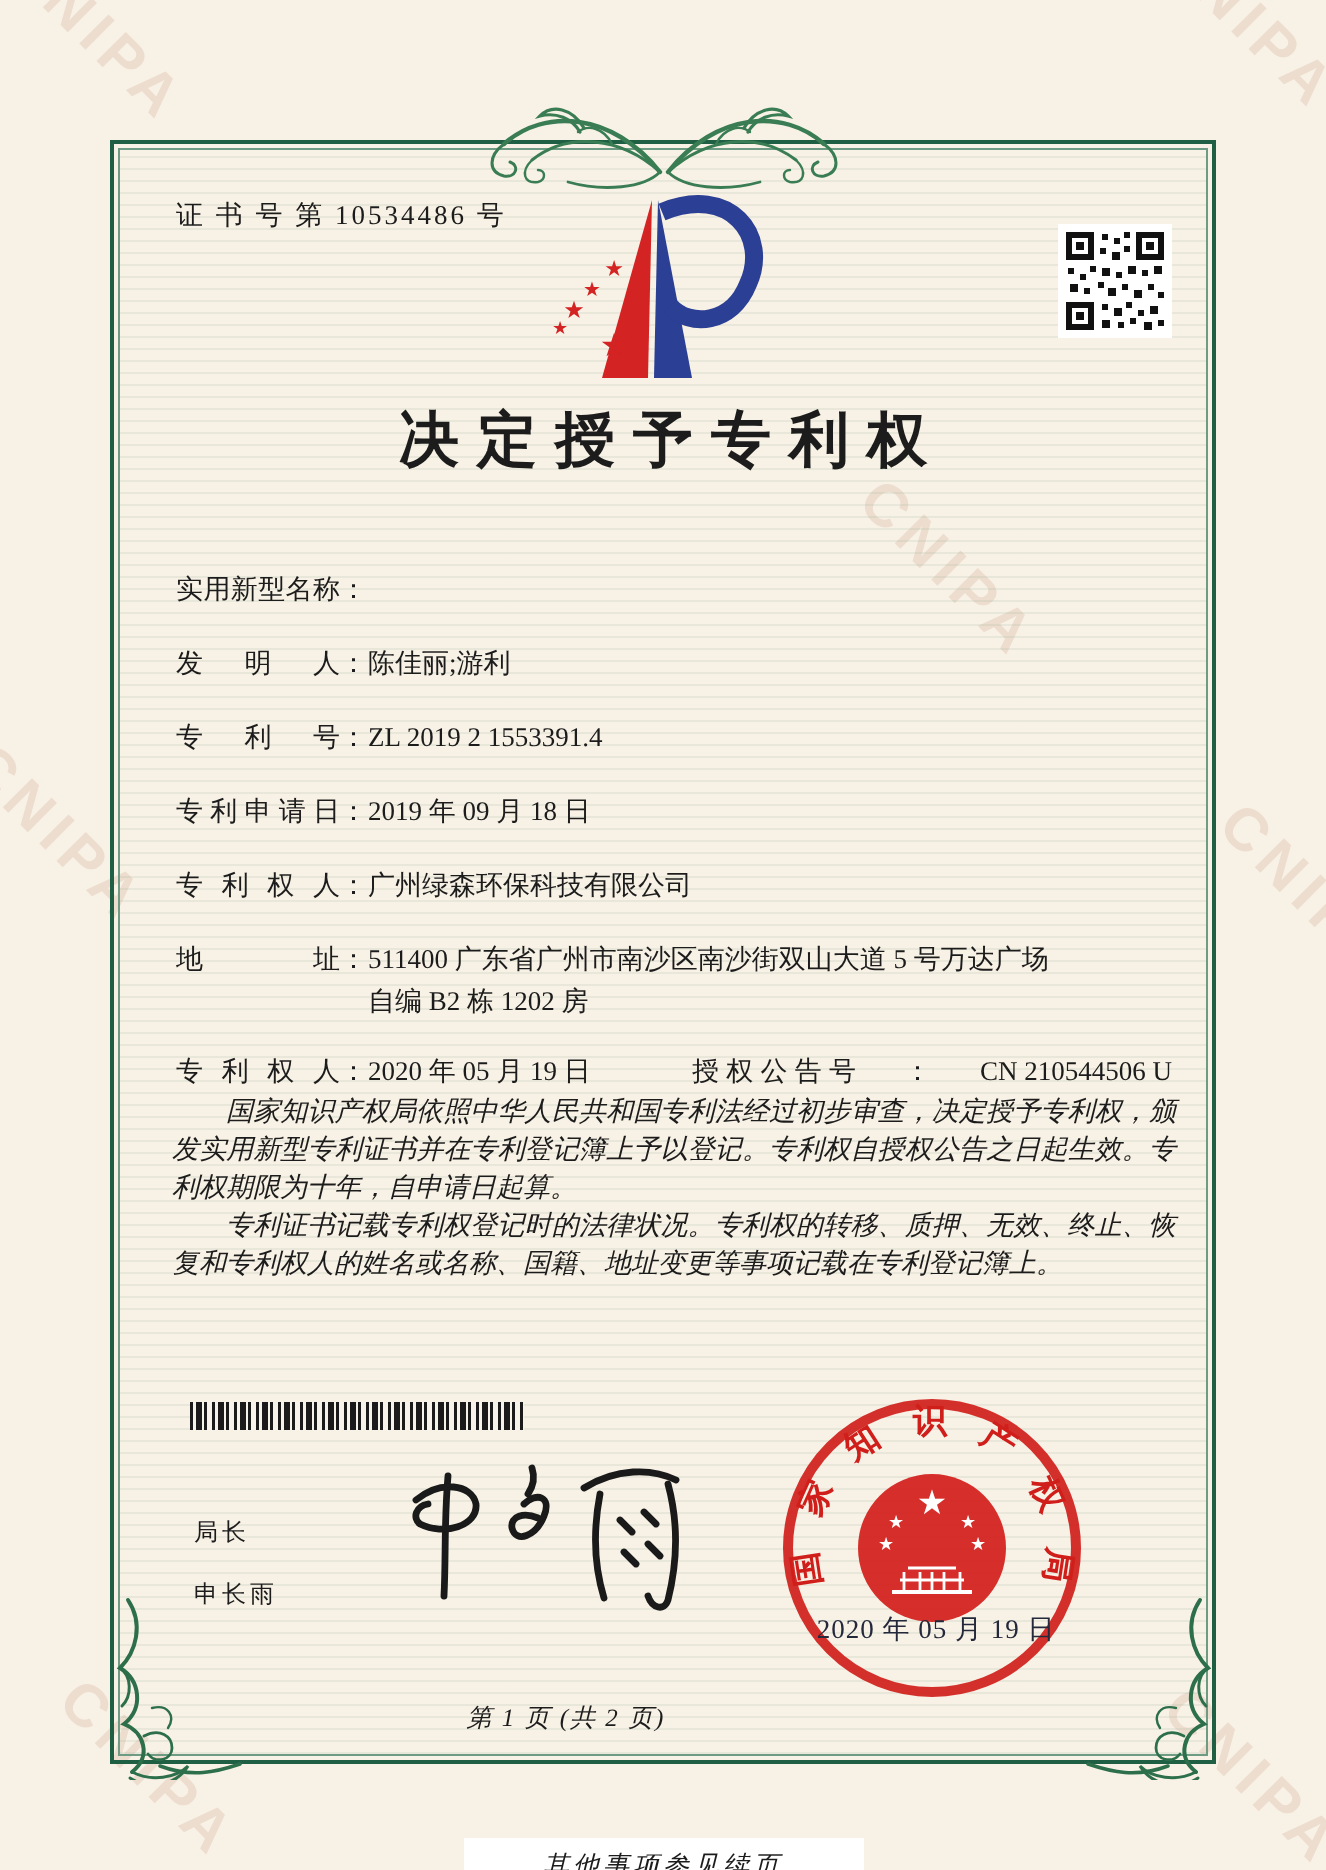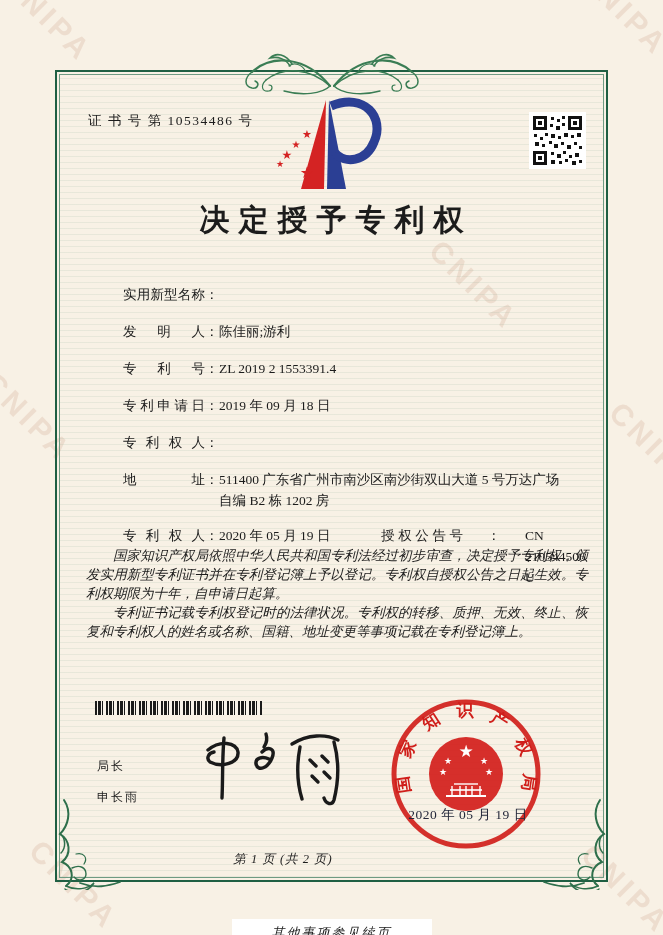--- a/index.html
+++ b/index.html
@@ -33,36 +33,36 @@
         rgba(124,164,139,0.13) 0px, rgba(124,164,139,0.13) 1px,
         transparent 1px, transparent 6px);
   }
   
   .ornament{position:absolute;pointer-events:none;}
   .orn-top{left:232px;top:40px;}
   .orn-bl{left:50px;top:798px;}
   .orn-br{left:542px;top:798px;}
   
   .cert-no{
-    position:absolute;left:88px;top:112px;
+    position:absolute;left:88px;top:99px;
     font-size:13.5px;letter-spacing:1.5px;
   }
   .logo{position:absolute;left:273px;top:94px;}
   .qr{position:absolute;left:529px;top:112px;background:#fff;padding:3px;}
   .title{
     position:absolute;left:0;top:200px;width:663px;
     text-align:center;font-size:30px;font-weight:700;
     letter-spacing:9px;text-indent:9px;
   }
   
   .fields{position:absolute;left:88px;top:284px;width:500px;font-size:13.5px;}
   .frow{margin-bottom:16px;line-height:21px;display:flex;align-items:flex-start;position:relative;}
   .lbl{
     display:inline-block;width:82px;flex:0 0 82px;
-    text-align:justify;text-align-last:justify;margin-left:35px;
+    text-align:justify;text-align-last:justify;
   }
   .colon{flex:0 0 14px;}
   .val{white-space:pre-line;}
   .grant-group2{position:absolute;left:258px;top:0;display:flex;gap:24px;}
   
   .paras{
     position:absolute;left:86px;top:546px;width:502px;
     font-size:13.5px;font-style:italic;line-height:19px;
     text-align:justify;
   }
@@ -238,20 +238,21 @@
         <span class="val">ZL 2019 2 1553391.4</span>
     </div>
     <div class="frow">
       <span class="lbl">专利申请日</span>
         <span class="colon">：</span>
         <span class="val">2019 年 09 月 18 日</span>
     </div>
     <div class="frow">
       <span class="lbl">专利权人</span>
         <span class="colon">：</span>
+        <span class="val">广州绿森环保科技有限公司</span>
     </div>
     <div class="frow" style="margin-bottom:14px">
       <span class="lbl">地址</span>
         <span class="colon">：</span>
         <span class="val">511400 广东省广州市南沙区南沙街双山大道 5 号万达广场
 自编 B2 栋 1202 房</span>
     </div>
     <div class="frow">
       <span class="lbl">专利权人</span>
         <span class="colon">：</span>

